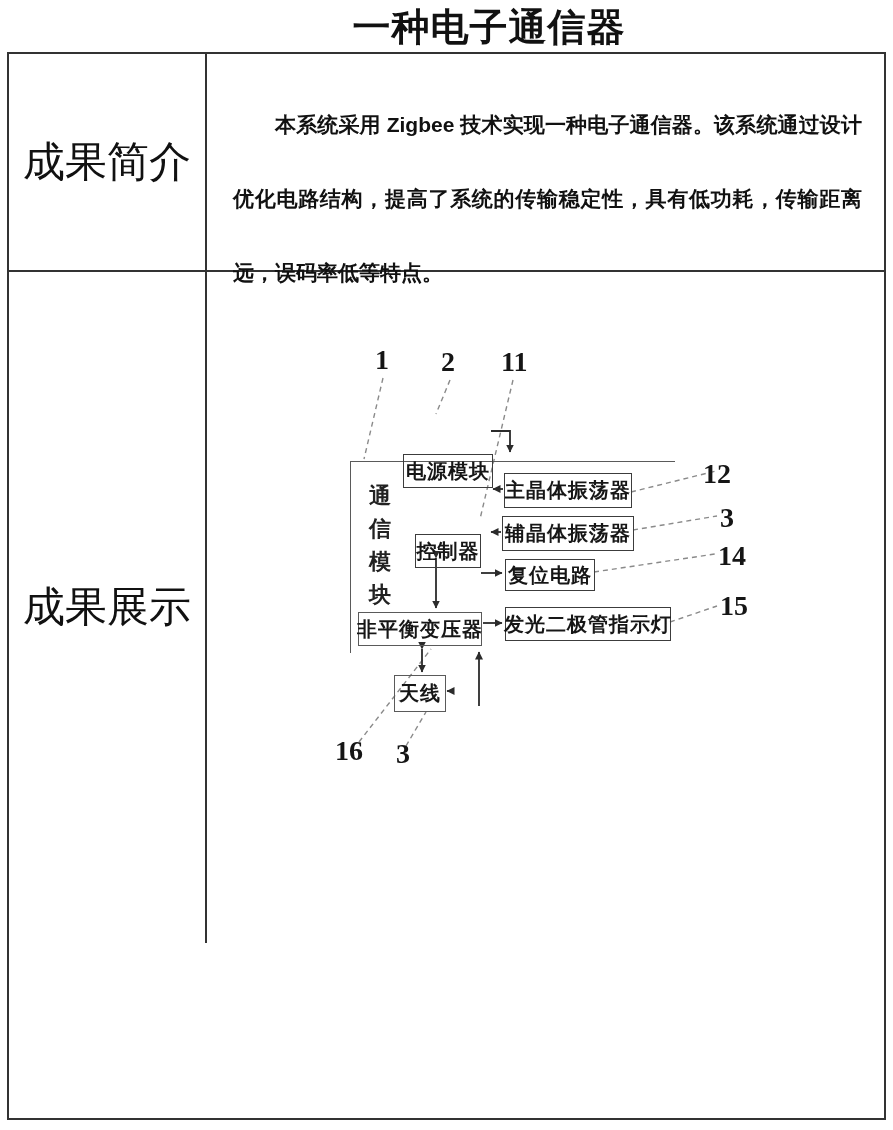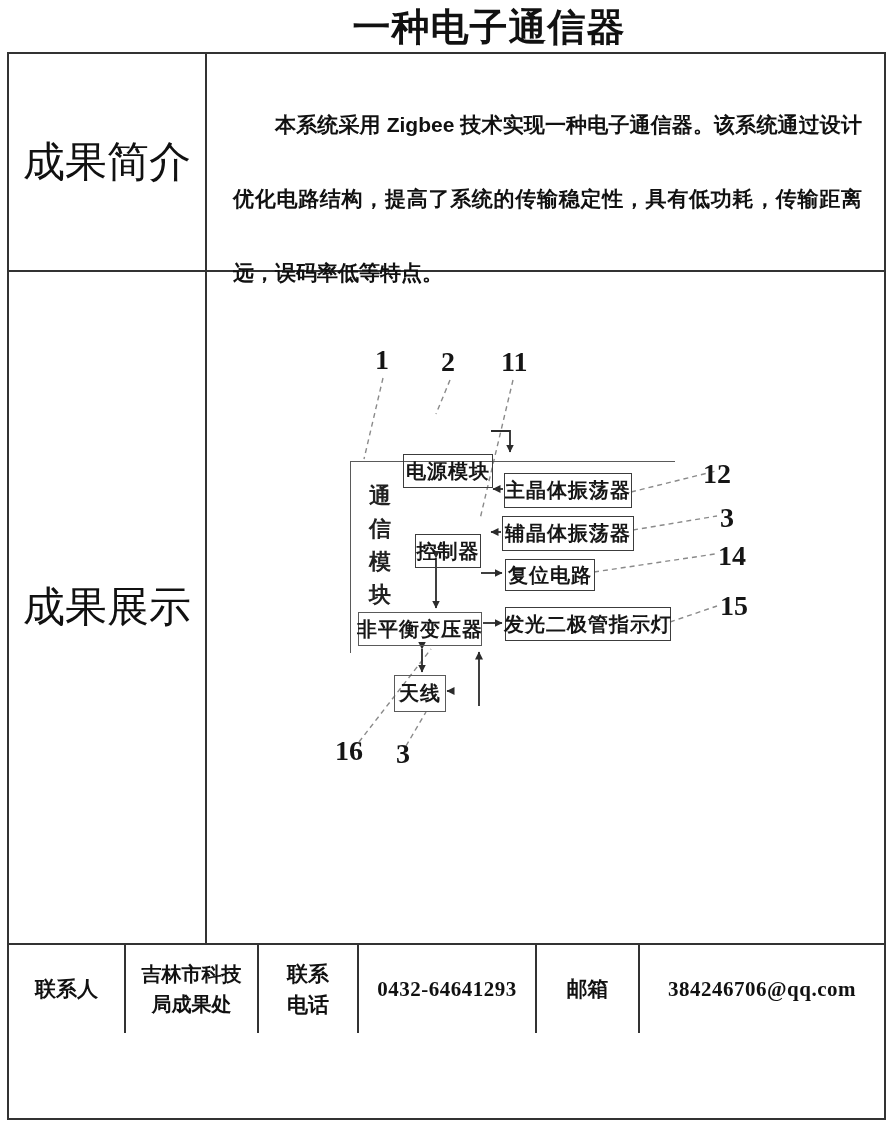--- a/index.html
+++ b/index.html
@@ -114,28 +114,16 @@
           <div class="dbox" style="left:295px;top:244px;width:130px;height:33px;">辅晶体振荡器</div>
           <div class="dbox" style="left:298px;top:287px;width:88px;height:30px;">复位电路</div>
           <div class="dbox" style="left:298px;top:335px;width:164px;height:32px;">发光二极管指示灯</div>
           <div class="dbox" style="left:151px;top:340px;width:122px;height:32px;border-color:#5a5a5a;">非平衡变压器</div>
           <div class="dbox" style="left:187px;top:403px;width:50px;height:35px;border-color:#5a5a5a;text-align:center;">天线</div>
 
         </div>
       </div>
     </div>
 
-    <div class="trow r3">
-      <div class="tcell w1 hei c-label">联系人</div>
-      <div class="tcell w2">
-        <div class="wrapbox hei c-label" style="width:104px;font-size:20px;">吉林市科技局成果处</div>
-      </div>
-      <div class="tcell w3">
-        <div class="wrapbox hei c-label" style="width:44px;">联系电话</div>
-      </div>
-      <div class="tcell w4 serifval">0432-64641293</div>
-      <div class="tcell w5 hei c-label">邮箱</div>
-      <div class="tcell w6 serifval">384246706@qq.com</div>
-    </div>
 
 
   </div>
 </div>
 
 </body></html>

